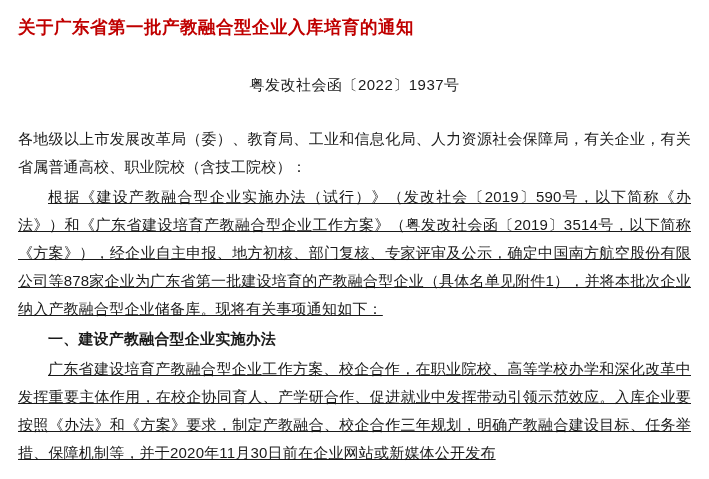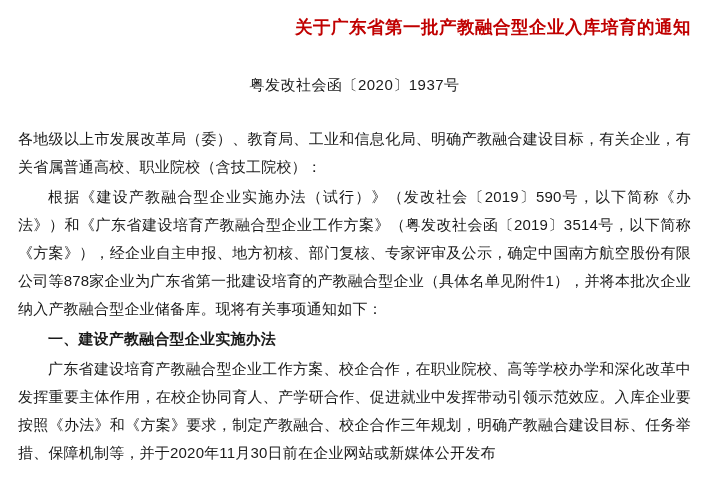--- a/index.html
+++ b/index.html
@@ -17,21 +17,21 @@
     position: relative;
     width: 709px;
     height: 479px;
     background: #ffffff;
     box-sizing: border-box;
     padding: 0 18px;
   }
   .doc-title {
     margin: 0;
     padding-top: 14px;
-    text-align: right;
+    text-align: left;
     color: #c00000;
     font-size: 17.5px;
     font-weight: bold;
     letter-spacing: 0.5px;
     line-height: 1.5;
     font-family: "Liberation Serif", serif;
   }
   .doc-number {
     margin: 0;
     padding-top: 36px;
@@ -48,42 +48,43 @@
     margin: 0 0 2px 0;
     color: #1a1a1a;
     font-size: 15px;
     line-height: 28px;
     text-align: justify;
     text-justify: inter-ideograph;
     letter-spacing: 0.2px;
   }
   p.indent {
     text-indent: 2em;
+    text-decoration: underline;
   }
   p.section-head {
     margin: 0 0 2px 0;
     color: #1a1a1a;
     font-size: 15px;
     line-height: 28px;
     font-weight: bold;
     text-indent: 2em;
     letter-spacing: 0.2px;
   }
 </style>
 </head>
 <body>
 
 <div class="page">
 
   <h1 class="doc-title">关于广东省第一批产教融合型企业入库培育的通知</h1>
 
-  <div class="doc-number">粤发改社会函〔2020〕1937号</div>
+  <div class="doc-number">粤发改社会函〔2022〕1937号</div>
 
   <div class="body-block">
-    <p class="para">各地级以上市发展改革局（委）、教育局、工业和信息化局、明确产教融合建设目标，有关企业，有关省属普通高校、职业院校（含技工院校）：</p>
+    <p class="para">各地级以上市发展改革局（委）、教育局、工业和信息化局、人力资源社会保障局，有关企业，有关省属普通高校、职业院校（含技工院校）：</p>
 
     <p class="para indent">根据《建设产教融合型企业实施办法（试行）》（发改社会〔2019〕590号，以下简称《办法》）和《广东省建设培育产教融合型企业工作方案》（粤发改社会函〔2019〕3514号，以下简称《方案》），经企业自主申报、地方初核、部门复核、专家评审及公示，确定中国南方航空股份有限公司等878家企业为广东省第一批建设培育的产教融合型企业（具体名单见附件1），并将本批次企业纳入产教融合型企业储备库。现将有关事项通知如下：</p>
 
     <p class="section-head">一、建设产教融合型企业实施办法</p>
 
     <p class="para indent">广东省建设培育产教融合型企业工作方案、校企合作，在职业院校、高等学校办学和深化改革中发挥重要主体作用，在校企协同育人、产学研合作、促进就业中发挥带动引领示范效应。入库企业要按照《办法》和《方案》要求，制定产教融合、校企合作三年规划，明确产教融合建设目标、任务举措、保障机制等，并于2020年11月30日前在企业网站或新媒体公开发布</p>
   </div>
 
 </div>
 

